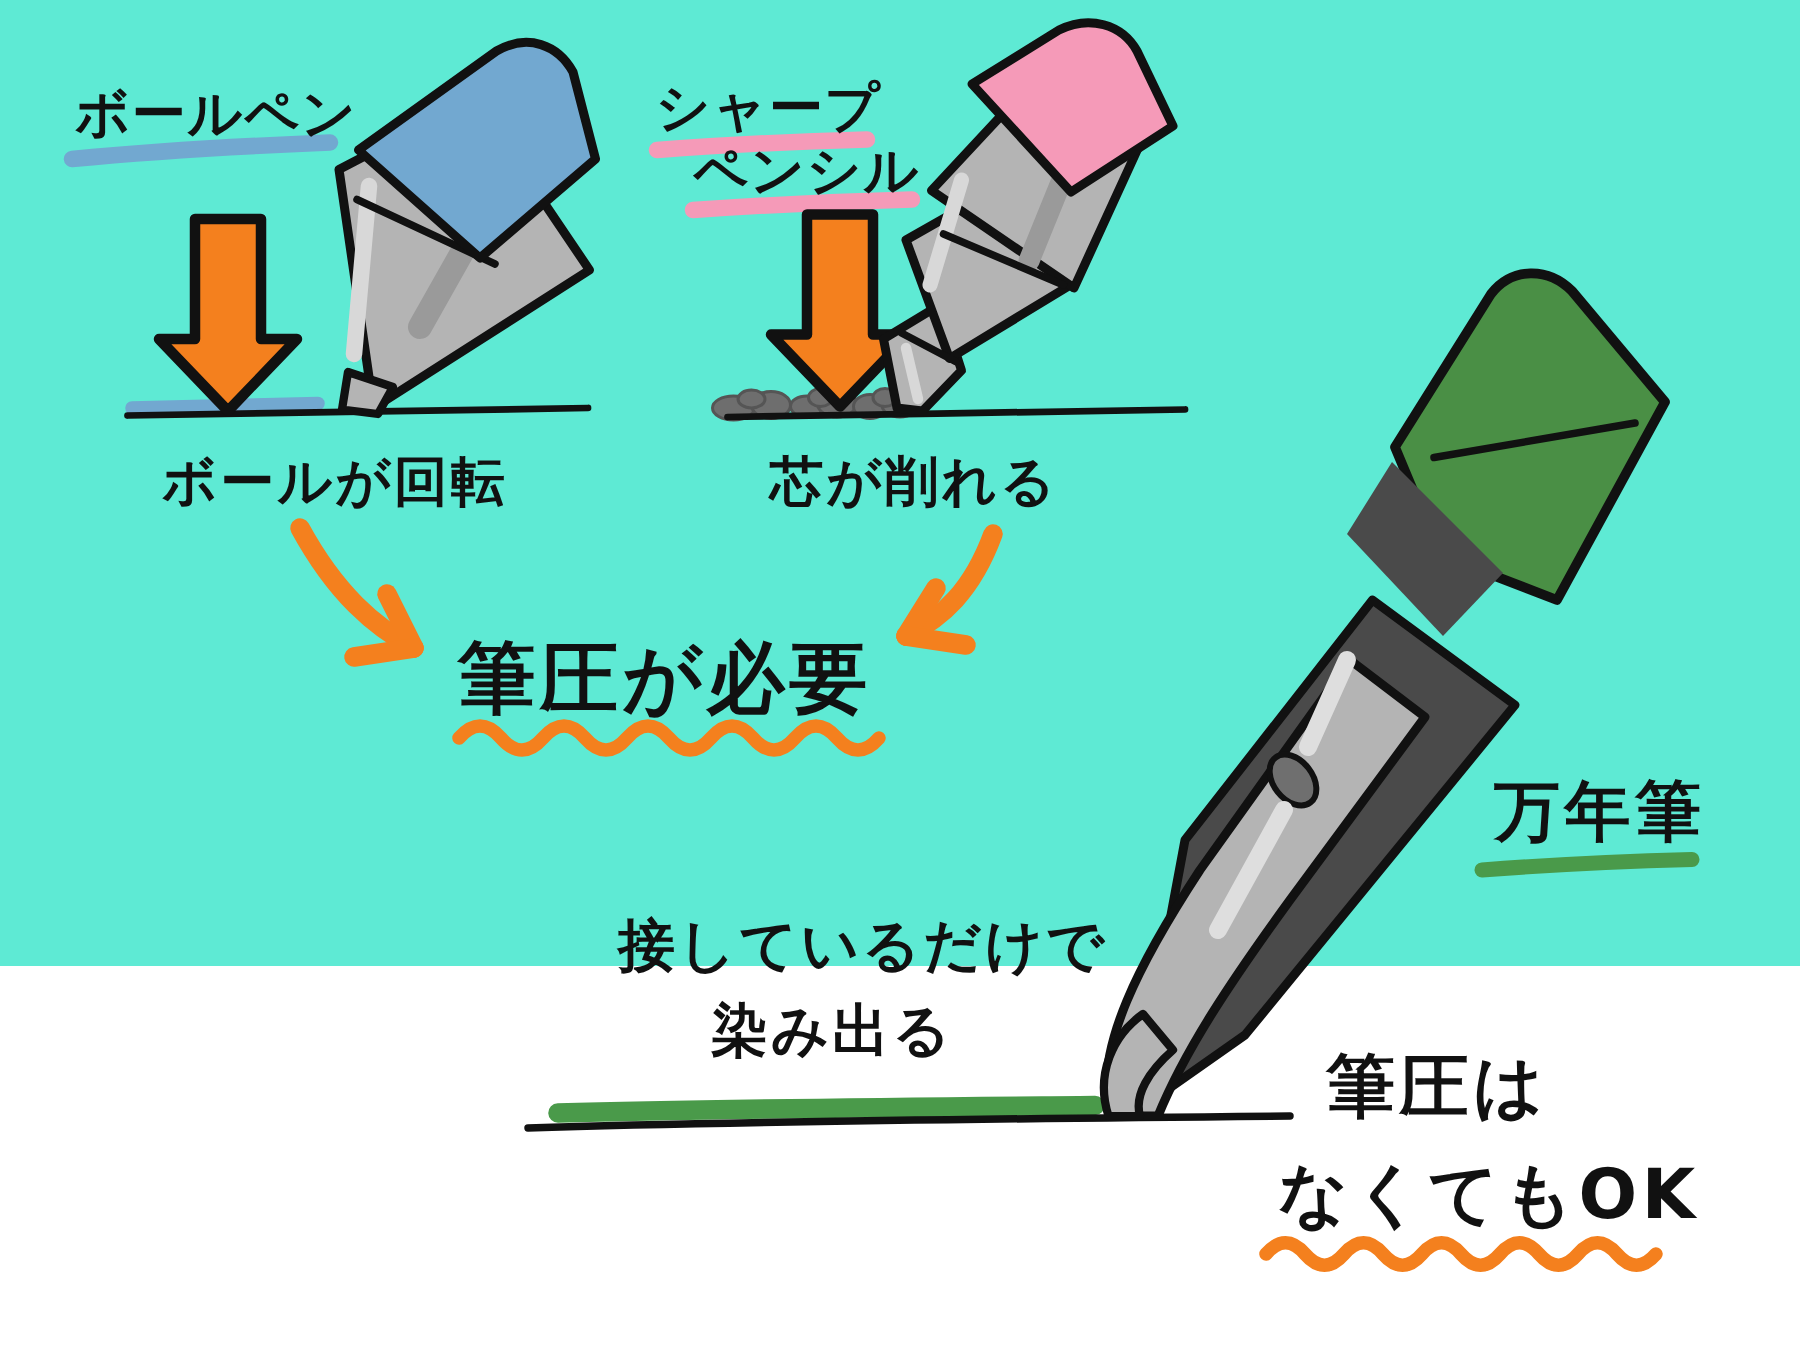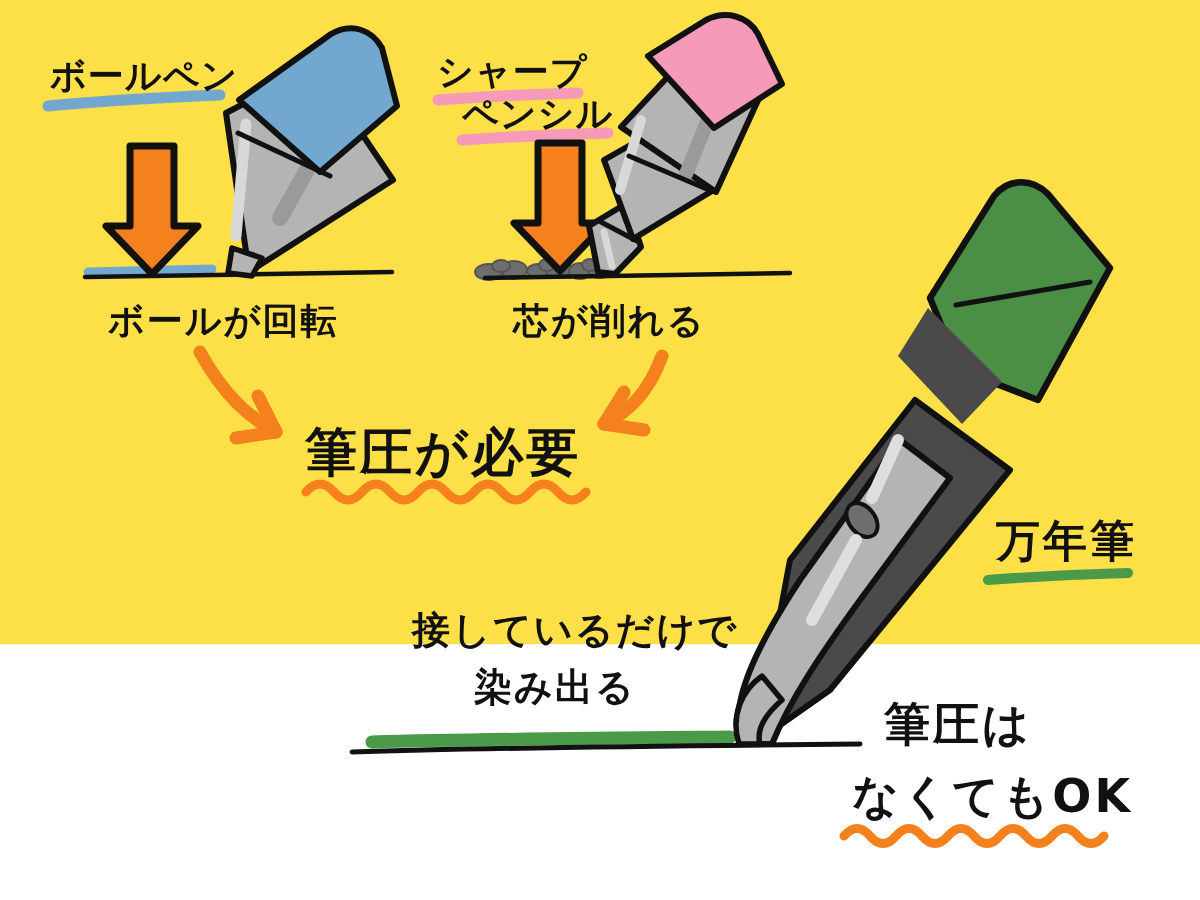--- a/index.html
+++ b/index.html
@@ -1,18 +1,18 @@
 <!DOCTYPE html>
 <html><head>
 <meta charset="utf-8">
 <style>
   html,body{margin:0;padding:0;background:#fff;}
   body{width:1200px;height:900px;overflow:hidden;
        font-family:"DejaVu Sans","Liberation Sans",sans-serif;}
-  #stage{position:relative;width:1200px;height:644px;background:#fde047;}
+  #stage{position:relative;width:1200px;height:644px;background:#5eead4;}
   #stage svg{position:absolute;top:0;left:0;}
   .hw{font-family:"DejaVu Sans","Liberation Sans",sans-serif;
       font-weight:bold;fill:#111111;}
 </style>
 </head>
 <body>
 
 <div id="stage">
 
   <svg width="1200" height="900" viewBox="0 0 1200 900">

